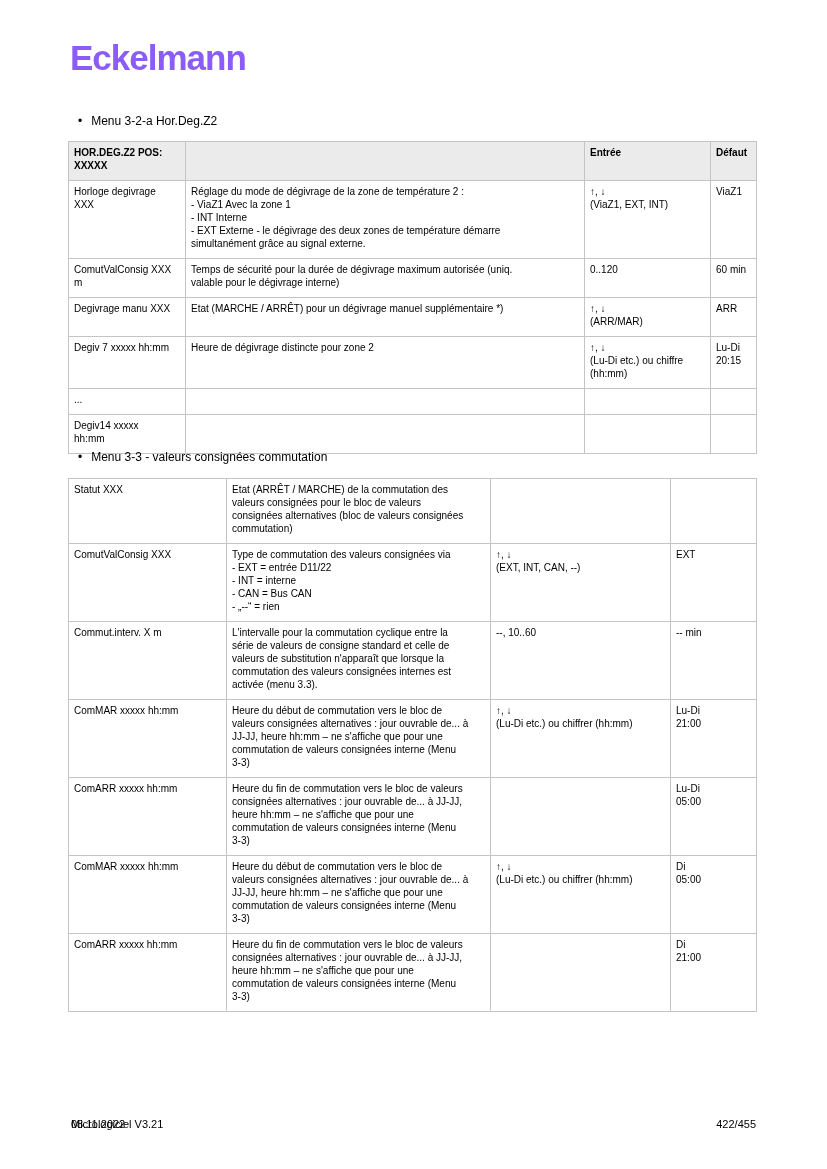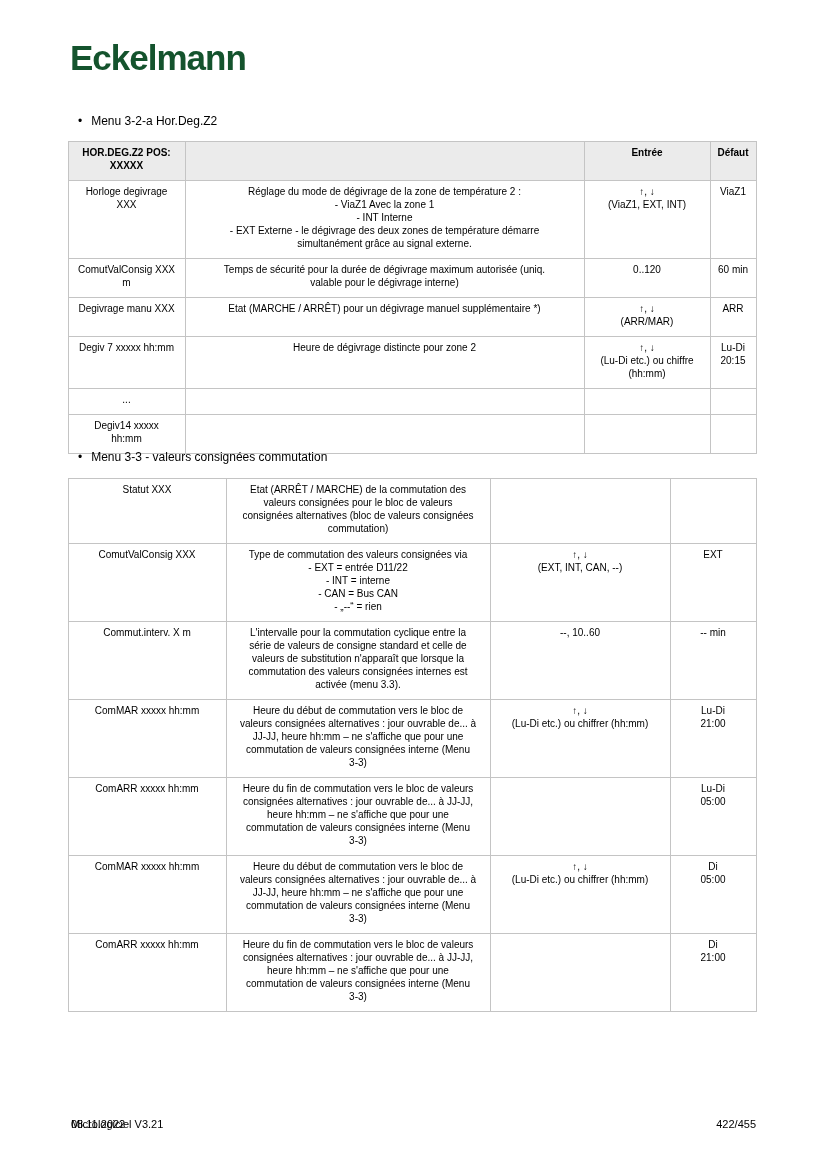--- a/index.html
+++ b/index.html
@@ -9,21 +9,21 @@
     font-family: "Liberation Sans", sans-serif;
     color: #000000;
     position: relative;
     overflow: hidden;
   }
   .page { position: absolute; inset: 0; }
 
   .logo {
     position: absolute; left: 70px; top: 38px;
     font-size: 35px; font-weight: 700; letter-spacing: -1px;
-    color: #14532d;
+    color: #8b5cf6;
   }
 
   .bullet-line {
     position: absolute; left: 78px;
     display: flex; gap: 9px; align-items: baseline;
     font-size: 12px; color: #000;
   }
   .bullet-line .dot { font-size: 12px; }
   #bullet-1 { top: 114px; }
   #bullet-2 { top: 450px; }
@@ -33,21 +33,21 @@
     border-collapse: collapse; table-layout: fixed;
     width: 688px;
     font-size: 10px; line-height: 13px;
   }
   #table-1 { top: 141px; }
   #table-2 { top: 478px; }
 
   table.man th, table.man td {
     border: 1px solid #c4c4c4;
     vertical-align: top;
-    text-align: center;
+    text-align: left;
     padding: 4px 6px 8px 5px;
     white-space: pre-line;
     overflow: hidden;
     font-weight: normal;
   }
   table.man th {
     background: #ebebeb;
     font-weight: 700;
   }
 

